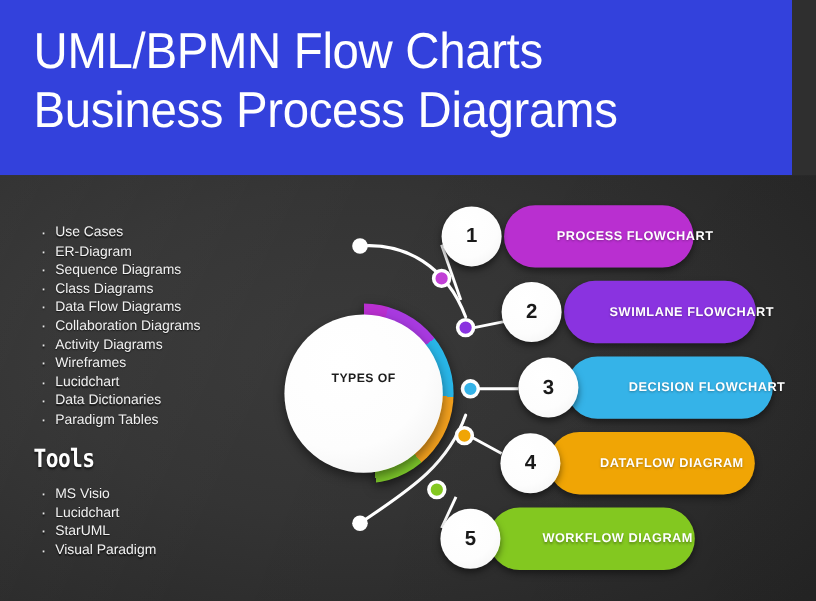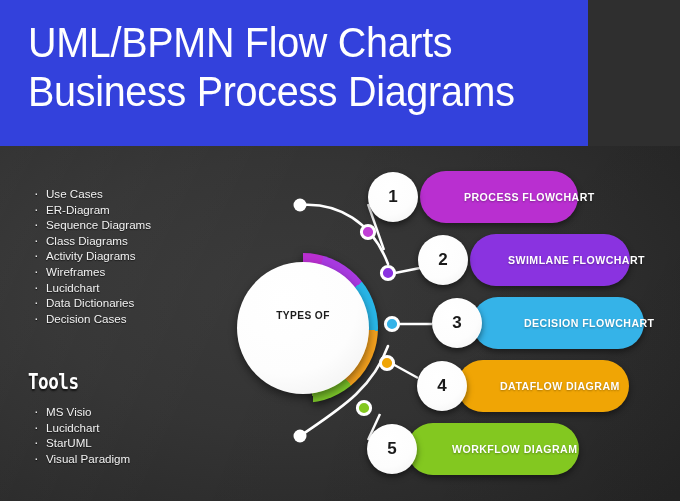--- a/index.html
+++ b/index.html
@@ -15,21 +15,21 @@
     width: 680px;
     height: 501px;
     overflow: hidden;
     background: #2f2f2f;
   }
 
   
   #header-band {
     position: absolute;
     left: 0; top: 0;
-    width: 588px;
+    width: 660px;
     height: 146px;
     background: #3341dc;
   }
   #header-title {
     position: absolute;
     left: 28px;
     top: 18px;
     width: 640px;
     color: #ffffff;
     font-family: "Liberation Sans Narrow", "Liberation Sans", sans-serif;
@@ -309,25 +309,27 @@
     </div>
     <div class="num-circle">5</div>
   </div>
 
   <div id="left-panel">
     <ul class="bullets" id="types-list">
         <li>Use Cases</li>
         <li>ER-Diagram</li>
         <li>Sequence Diagrams</li>
         <li>Class Diagrams</li>
+        <li>Data Flow Diagrams</li>
+        <li>Collaboration Diagrams</li>
         <li>Activity Diagrams</li>
         <li>Wireframes</li>
         <li>Lucidchart</li>
         <li>Data Dictionaries</li>
-        <li>Decision Cases</li>
+        <li>Paradigm Tables</li>
       </ul>
     <div id="tools-heading">Tools</div>
     <ul class="bullets" id="tools-list">
         <li>MS Visio</li>
         <li>Lucidchart</li>
         <li>StarUML</li>
         <li>Visual Paradigm</li>
       </ul>
   </div>
 

